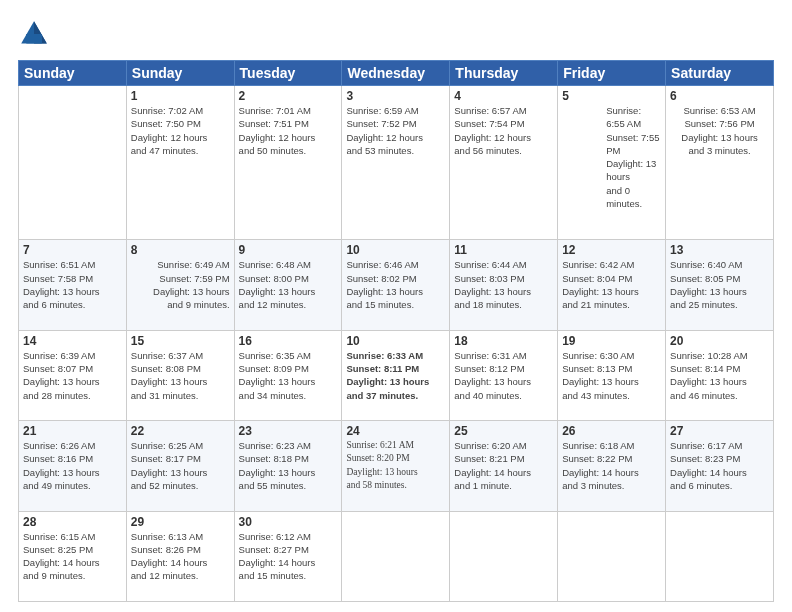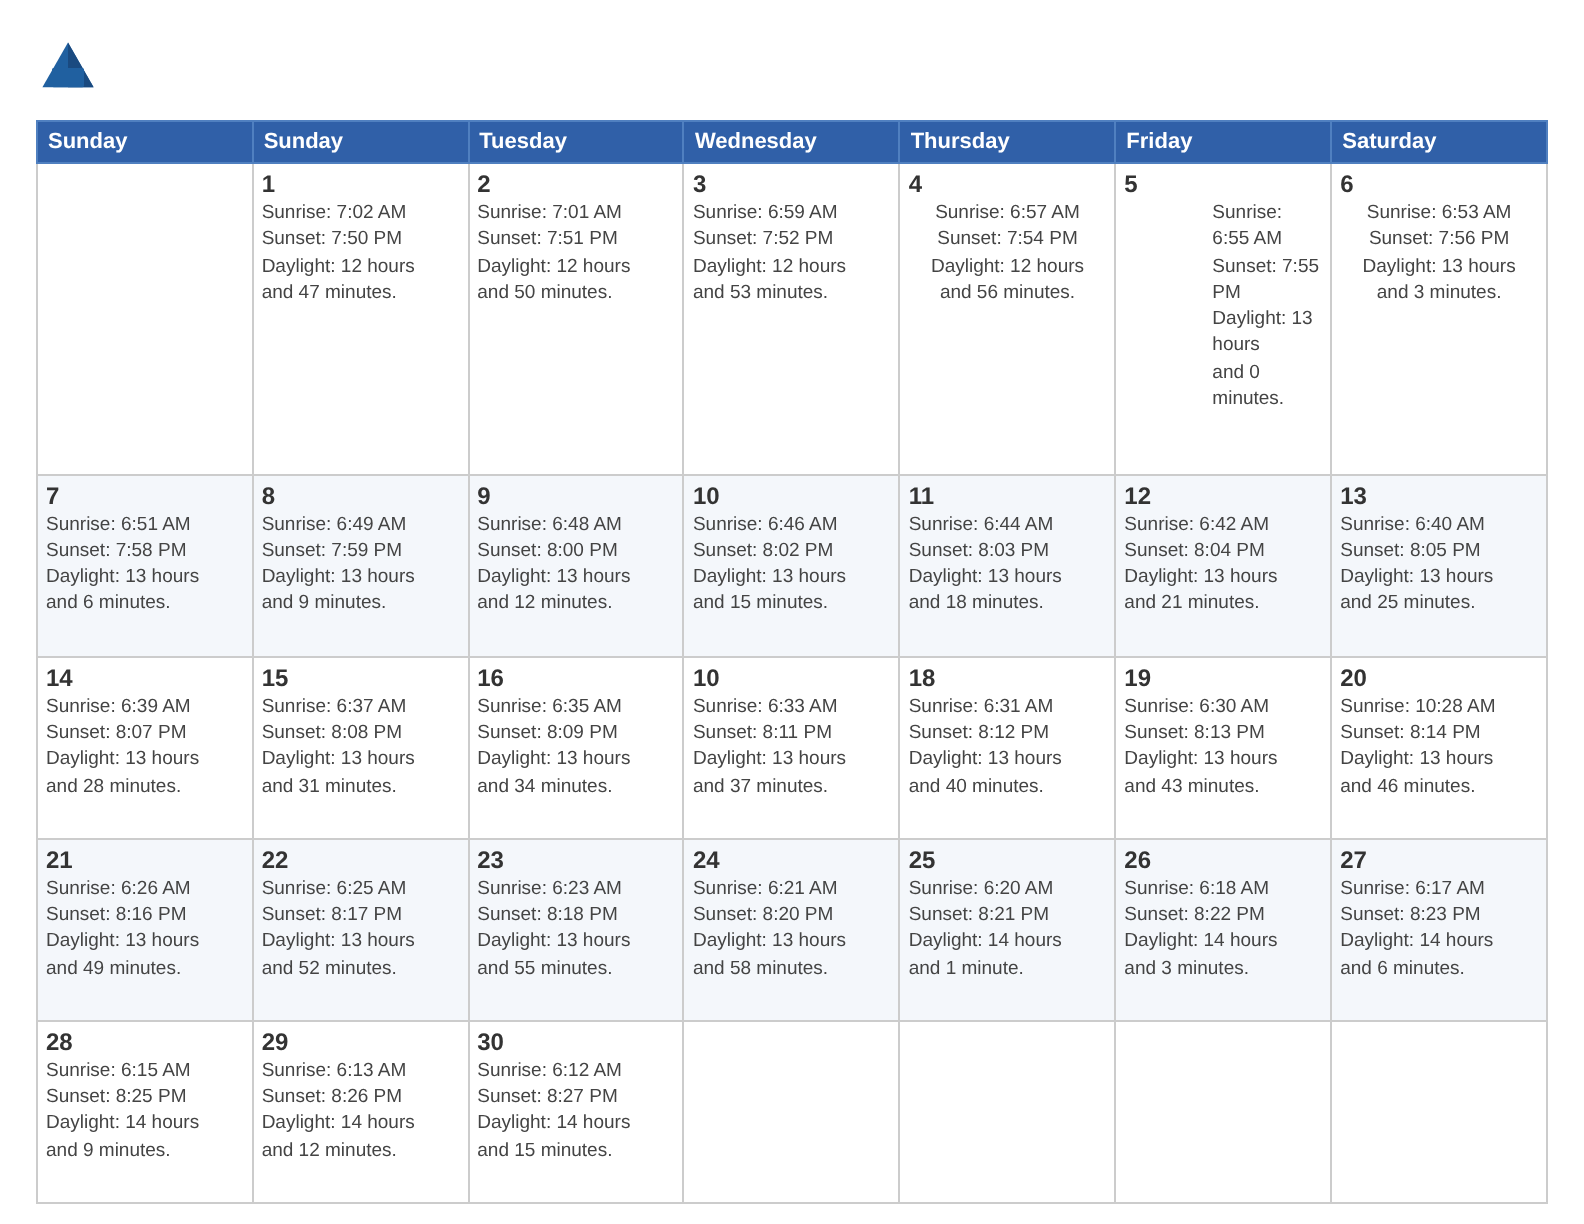--- a/index.html
+++ b/index.html
@@ -50,21 +50,21 @@
       flex: 1;
       border-collapse: collapse;
       width: 100%;
       font-size: 10px;
     }
     .calendar th {
       background-color: #3060a8;
       color: #fff;
       text-align: left;
       padding: 4px 5px;
-      font-size: 11px;
+      font-size: 14px;
       font-weight: bold;
       border: 1px solid #5080c0;
     }
     .calendar td {
       border: 1px solid #ccc;
       vertical-align: top;
       padding: 3px 4px;
       width: 108px;
       min-height: 70px;
     }
@@ -145,21 +145,21 @@
           </td>
           <td>
             <div class="day-number">3</div>
             <div class="day-info" style="white-space: pre-line;">Sunrise: 6:59 AM
 Sunset: 7:52 PM
 Daylight: 12 hours
 and 53 minutes.</div>
           </td>
           <td>
             <div class="day-number">4</div>
-            <div class="day-info" style="white-space: pre-line; text-align: center;">Sunrise: 6:57 AM
+            <div class="day-info" style="white-space: pre-line;">Sunrise: 6:57 AM
 Sunset: 7:54 PM
 Daylight: 12 hours
 and 56 minutes.</div>
           </td>
           <td>
             <div class="day-number">5</div>
             <div class="day-info" style="white-space: pre-line; margin-left: 44px;">Sunrise: 6:55 AM
 Sunset: 7:55 PM
 Daylight: 13 hours
 and 0 minutes.</div>
@@ -175,21 +175,21 @@
         <tr>
           <td>
             <div class="day-number">7</div>
             <div class="day-info" style="white-space: pre-line;">Sunrise: 6:51 AM
 Sunset: 7:58 PM
 Daylight: 13 hours
 and 6 minutes.</div>
           </td>
           <td>
             <div class="day-number">8</div>
-            <div class="day-info" style="white-space: pre-line;">Sunrise: 6:49 AM
+            <div class="day-info" style="white-space: pre-line; text-align: right;">Sunrise: 6:49 AM
 Sunset: 7:59 PM
 Daylight: 13 hours
 and 9 minutes.</div>
           </td>
           <td>
             <div class="day-number">9</div>
             <div class="day-info" style="white-space: pre-line;">Sunrise: 6:48 AM
 Sunset: 8:00 PM
 Daylight: 13 hours
 and 12 minutes.</div>
@@ -240,21 +240,21 @@
           </td>
           <td>
             <div class="day-number">16</div>
             <div class="day-info" style="white-space: pre-line;">Sunrise: 6:35 AM
 Sunset: 8:09 PM
 Daylight: 13 hours
 and 34 minutes.</div>
           </td>
           <td>
             <div class="day-number">10</div>
-            <div class="day-info" style="white-space: pre-line;">Sunrise: 6:33 AM
+            <div class="day-info" style="white-space: pre-line; font-weight: bold;">Sunrise: 6:33 AM
 Sunset: 8:11 PM
 Daylight: 13 hours
 and 37 minutes.</div>
           </td>
           <td>
             <div class="day-number">18</div>
             <div class="day-info" style="white-space: pre-line;">Sunrise: 6:31 AM
 Sunset: 8:12 PM
 Daylight: 13 hours
 and 40 minutes.</div>
@@ -291,21 +291,21 @@
           </td>
           <td>
             <div class="day-number">23</div>
             <div class="day-info" style="white-space: pre-line;">Sunrise: 6:23 AM
 Sunset: 8:18 PM
 Daylight: 13 hours
 and 55 minutes.</div>
           </td>
           <td>
             <div class="day-number">24</div>
-            <div class="day-info" style="white-space: pre-line;">Sunrise: 6:21 AM
+            <div class="day-info" style="white-space: pre-line; font-family: Liberation Serif, serif;">Sunrise: 6:21 AM
 Sunset: 8:20 PM
 Daylight: 13 hours
 and 58 minutes.</div>
           </td>
           <td>
             <div class="day-number">25</div>
             <div class="day-info" style="white-space: pre-line;">Sunrise: 6:20 AM
 Sunset: 8:21 PM
 Daylight: 14 hours
 and 1 minute.</div>

